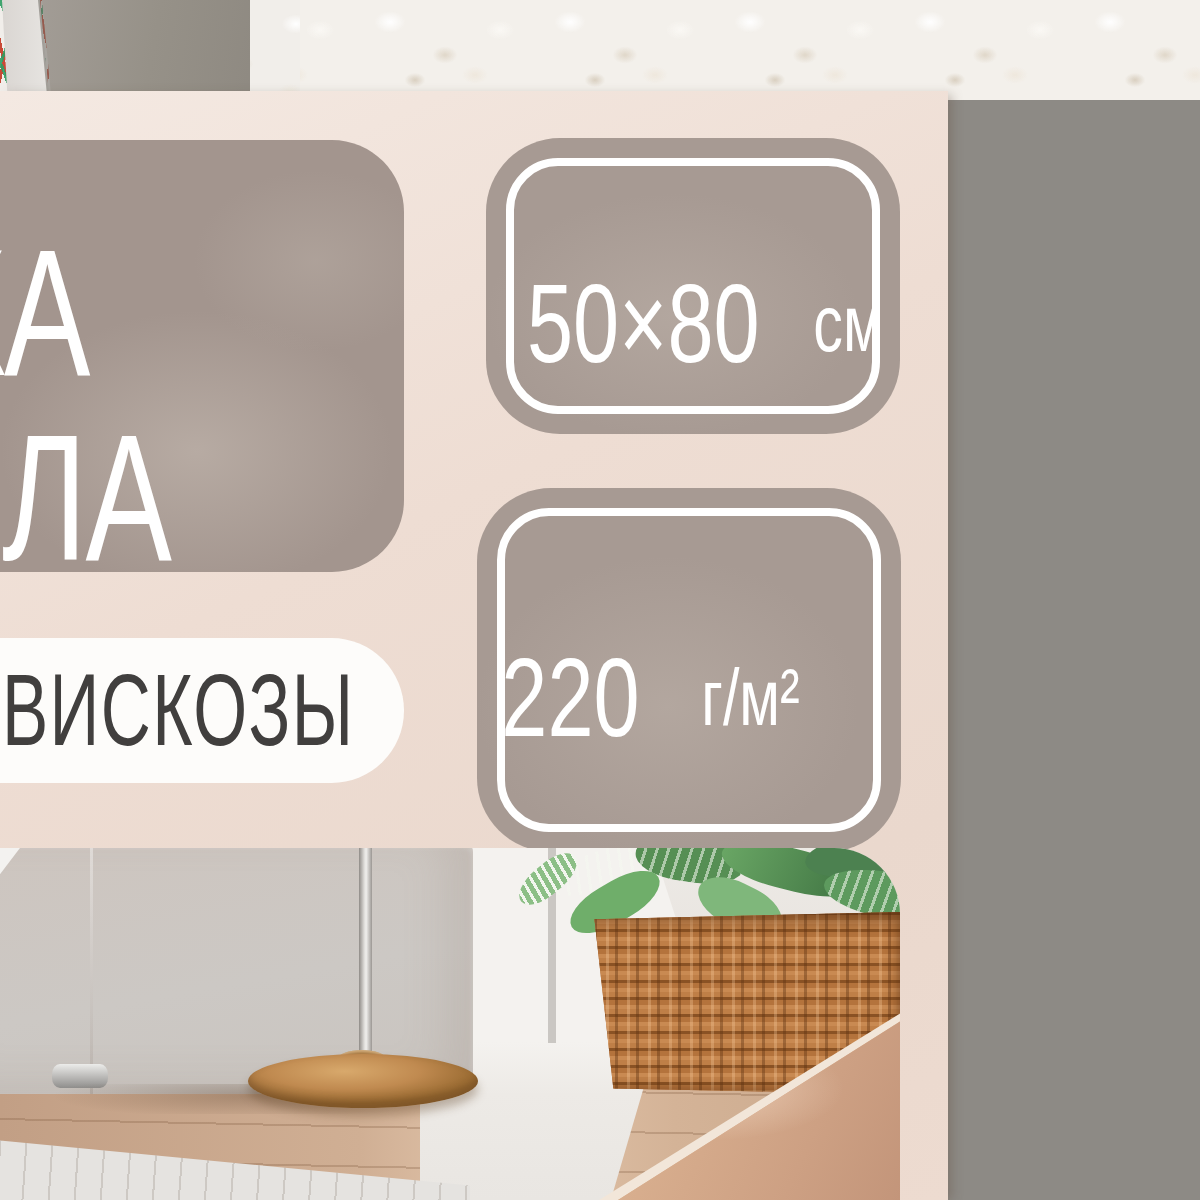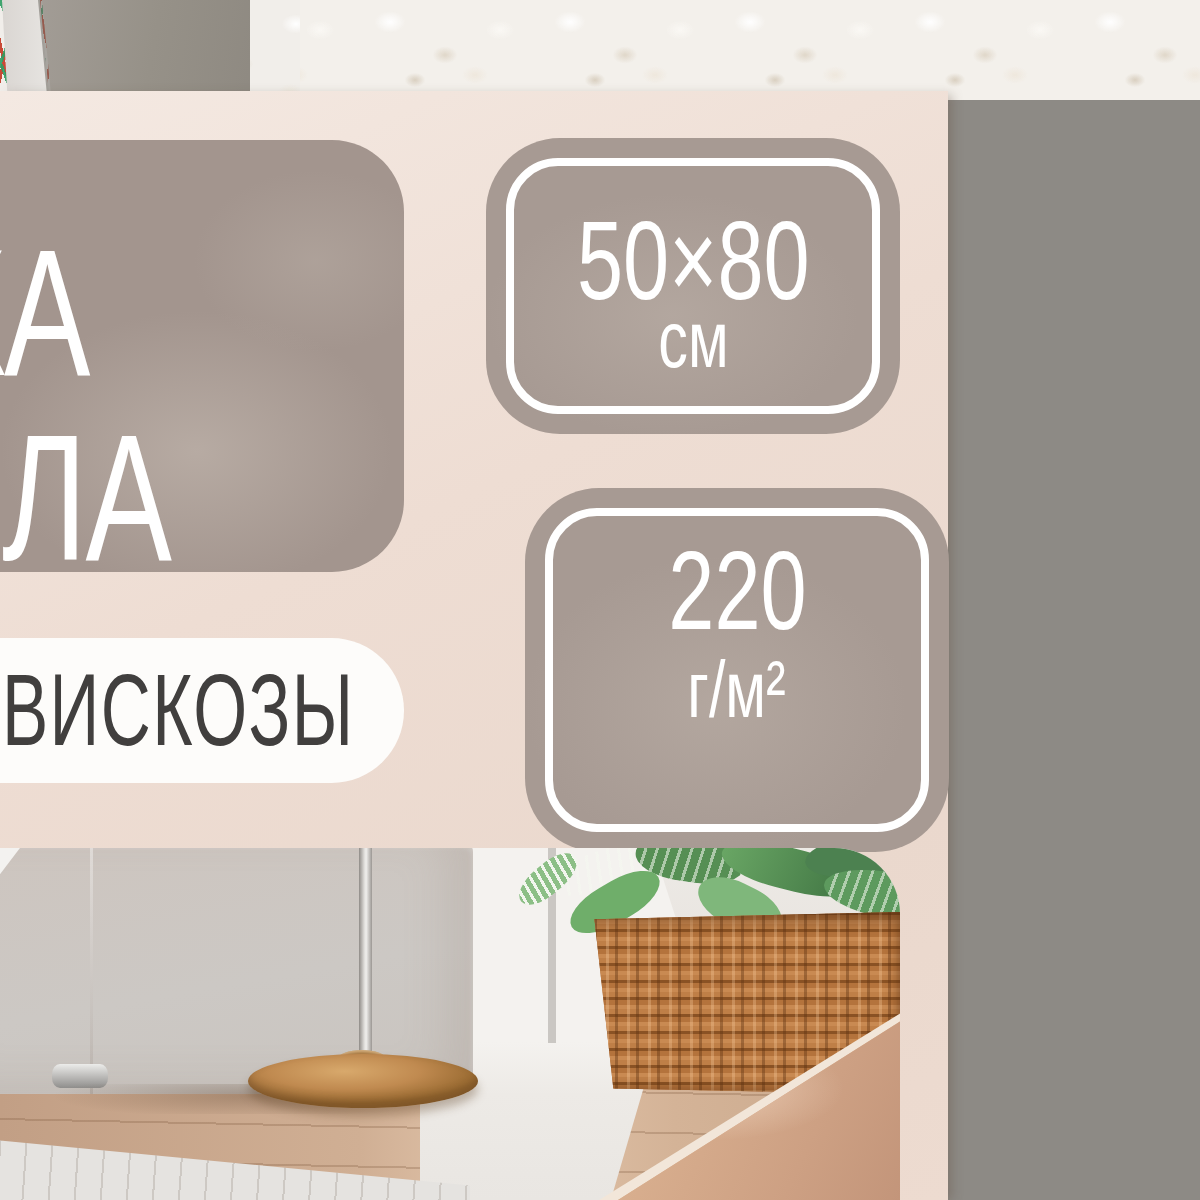--- a/index.html
+++ b/index.html
@@ -61,23 +61,23 @@
   .t1{left:20px;top:83px;}
   .t2{left:-6px;top:268px;}
 
   .pill{left:-70px;top:547px;width:474px;height:145px;border-radius:80px;background:#fdfcfa;}
   .pill-text{left:72px;top:0;line-height:145px;font-size:102px;color:#413f3e;
     letter-spacing:2px;transform:scaleX(.68);transform-origin:left center;white-space:nowrap;}
 
   .badge{border-radius:74px;background-color:#a79a93;
     background-image:radial-gradient(60% 55% at 45% 60%, rgba(182,170,162,.8), rgba(182,170,162,0) 75%);}
   .badge1{left:486px;top:47px;width:414px;height:296px;}
-  .badge2{left:477px;top:397px;width:424px;height:364px;margin-left:48px;}
+  .badge2{left:477px;top:397px;width:424px;height:364px;}
   .outline{left:20px;top:20px;right:20px;bottom:20px;border:8px solid #fff;border-radius:52px;}
-  .bd-col{position:absolute;inset:0;display:flex;flex-direction:column;align-items:center;}
+  .bd-col{position:absolute;inset:0;display:flex;flex-direction:row;align-items:center;}
   .pad1{padding-top:75px;gap:0px;}
   .pad2{padding-top:55px;gap:20px;}
   .bd-val{position:static;color:#fff;font-size:112px;line-height:.85;
     transform:scaleX(.74);white-space:nowrap;}
   .bd-unit{position:static;color:#fff;font-size:80px;line-height:.8;
     transform:scaleX(.74);white-space:nowrap;}
 
   
   .photo{left:0;top:757px;width:900px;height:352px;border-top-right-radius:66px;
     overflow:hidden;background:#d9cfc6;}

